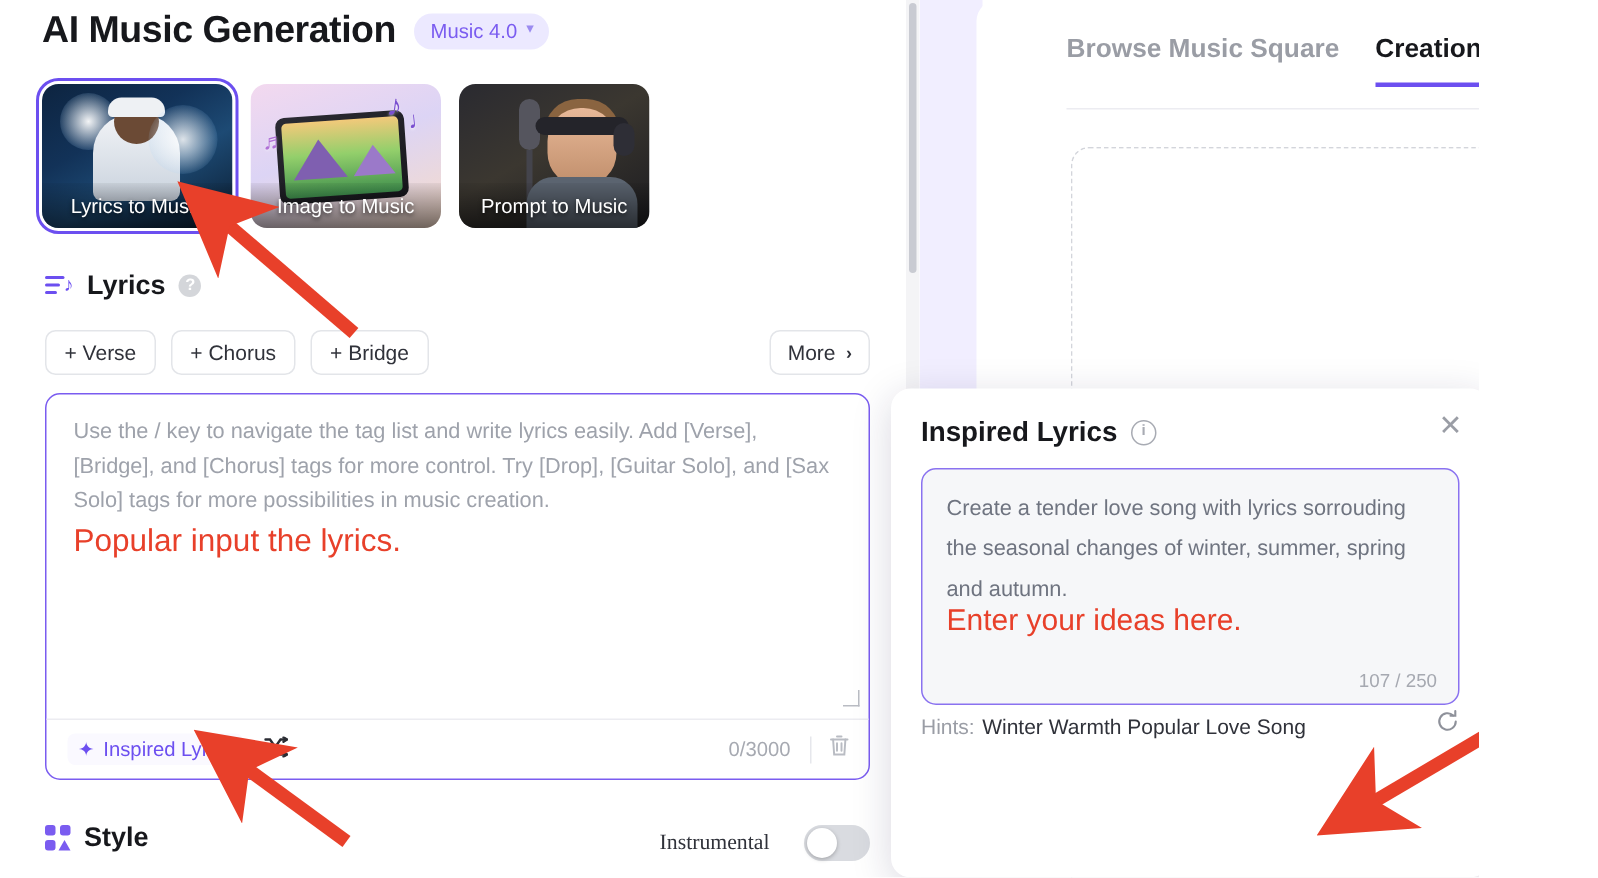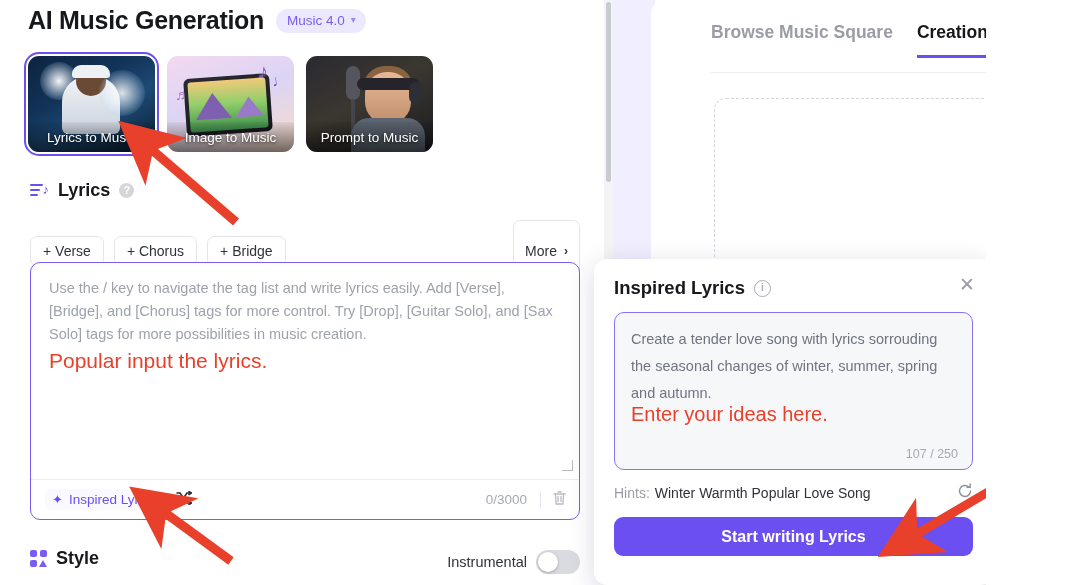--- a/index.html
+++ b/index.html
@@ -95,21 +95,21 @@
   .style-head { left: 30px; top: 548px; }
 
   
   .tag-row { position: absolute; left: 30px; top: 220px; width: 550px; display: flex; align-items: center; gap: 10px; }
   .tag-btn {
     border: 1px solid #e3e5e9; background: #fff; border-radius: 7px;
     padding: 6px 12px; font-size: 14px; color: #30323a; cursor: pointer; white-space: nowrap;
   }
   .more-btn {
     margin-left: auto; border: 1px solid #e3e5e9; background: #fff; border-radius: 7px;
-    padding: 22px 11px; font-size: 14px; color: #30323a; cursor: pointer;
+    padding: 6px 11px; font-size: 14px; color: #30323a; cursor: pointer;
     display: inline-flex; align-items: center; gap: 7px;
   }
   .more-btn .chev { font-weight: bold; font-size: 12px; }
 
   
   .lyrics-box {
     position: absolute; left: 30px; top: 262px; width: 550px; height: 258px;
     border: 1.5px solid #7a5cf0; border-radius: 10px; background: #fff; box-sizing: border-box;
   }
   .lyrics-placeholder {
@@ -133,21 +133,21 @@
     display: inline-flex; align-items: center; gap: 6px; cursor: pointer;
     color: #6c4ff0; font-size: 13.5px; background:#faf9ff; border-radius:5px; padding:3px 7px;
   }
   .spark { font-size: 13px; }
   .shuffle-icon { margin-left: 14px; font-size: 15px; color: #2b2d34; cursor: pointer; }
   .counter { margin-left: auto; font-size: 13.5px; color: #a6a9b1; }
   .tb-divider { width: 1px; height: 18px; background: #e6e7ec; margin: 0 11px 0 13px; }
   .trash-icon { font-size: 16px; color: #b9bcc3; cursor: pointer; }
 
   
-  .instrumental-row { position: absolute; right: 25px; top: 550px; display: flex; align-items: center; gap: 9px; }
+  .instrumental-row { position: absolute; right: 25px; top: 550px; display: flex; align-items: center; gap: 23px; font-family: Liberation Serif, serif; }
   .instrumental-label { font-size: 14.5px; color: #30323a; }
   .toggle { width: 44px; height: 24px; border-radius: 12px; background: #d9dbe0; position: relative; cursor: pointer; }
   .toggle .knob { position: absolute; left: 2px; top: 2px; width: 20px; height: 20px; border-radius: 50%; background: #fff;
     box-shadow: 0 1px 3px rgba(0,0,0,.25); }
 
   
   .music-list-icon { width: 19px; height: 16px; position: relative; }
   .music-list-icon i { position: absolute; left: 0; height: 2px; background: #6c4ff0; border-radius: 1px; display: block; }
   .music-list-icon i:nth-child(1) { top: 1px; width: 13px; }
   .music-list-icon i:nth-child(2) { top: 6px; width: 10px; }
@@ -191,21 +191,21 @@
   .info-icon { width: 15px; height: 15px; border-radius: 50%; border: 1.3px solid #a8abb3; color: #a8abb3;
     font-size: 10px; line-height: 13px; text-align: center; font-weight: bold; cursor: pointer; }
   .modal-close { position: absolute; right: 18px; top: 16px; font-size: 19px; color: #9a9da5; cursor: pointer; line-height: 1; }
   .modal-textarea {
     position: absolute; left: 20px; top: 53px; width: 359px; height: 158px;
     border: 1.4px solid #8a72f0; border-radius: 10px; background: #f6f7f9; box-sizing: border-box;
   }
   .mt-text { position: absolute; left: 16px; right: 16px; top: 13px; font-size: 14.5px; line-height: 27px; color: #6f7480; }
   .mt-annotation { position: absolute; left: 16px; top: 90px; font-size: 20px; color: #e8402a; font-weight: 500; }
   .mt-counter { position: absolute; right: 14px; bottom: 8px; font-size: 12.5px; color: #a6a9b1; }
-  .hints-row { position: absolute; left: 20px; right: 20px; top: 224px; display: flex; align-items: center; }
+  .hints-row { position: absolute; left: 20px; right: 20px; top: 214px; display: flex; align-items: center; }
   .hints-label { font-size: 14px; color: #9a9da5; }
   .hints-value { font-size: 14px; color: #30323a; margin-left: 5px; }
   .refresh-icon { margin-left: auto; font-size: 16px; color: #8e919a; cursor: pointer; }
   .start-btn {
     position: absolute; left: 20px; top: 258px; width: 359px; height: 39px;
     background: #6c4ff0; border-radius: 9px; color: #fff; font-size: 16px; font-weight: bold;
     display: flex; align-items: center; justify-content: center; cursor: pointer; border: none;
   }
 
   
@@ -365,21 +365,20 @@
       <span class="hints-label">Hints:</span>
       <span class="hints-value">Winter Warmth Popular Love Song</span>
       <span class="refresh-icon">
         <svg width="16" height="16" viewBox="0 0 16 16" fill="none" stroke="#8e919a" stroke-width="1.4" stroke-linecap="round">
           <path d="M13.5 8a5.5 5.5 0 1 1-1.7-4"></path>
             <path d="M13.2 1v3.2h-3.2"></path>
         </svg>
       </span>
     </div>
 
-    <button class="start-btn">Start writing Lyrics</button>
   </div>
 
   <svg class="arrow-layer" width="1065" height="585">
     <defs>
       <marker id="ah" markerWidth="7" markerHeight="7" refX="2.2" refY="3.5" orient="auto">
         <path d="M0,0 L7,3.5 L0,7 L1.9,3.5 z" fill="#e8402a"></path>
       </marker>
     </defs>
     <line x1="236" y1="222" x2="151" y2="149" stroke="#e8402a" stroke-width="9" marker-end="url(#ah)"></line>
     <line x1="231" y1="561" x2="164" y2="512" stroke="#e8402a" stroke-width="9" marker-end="url(#ah)"></line>

